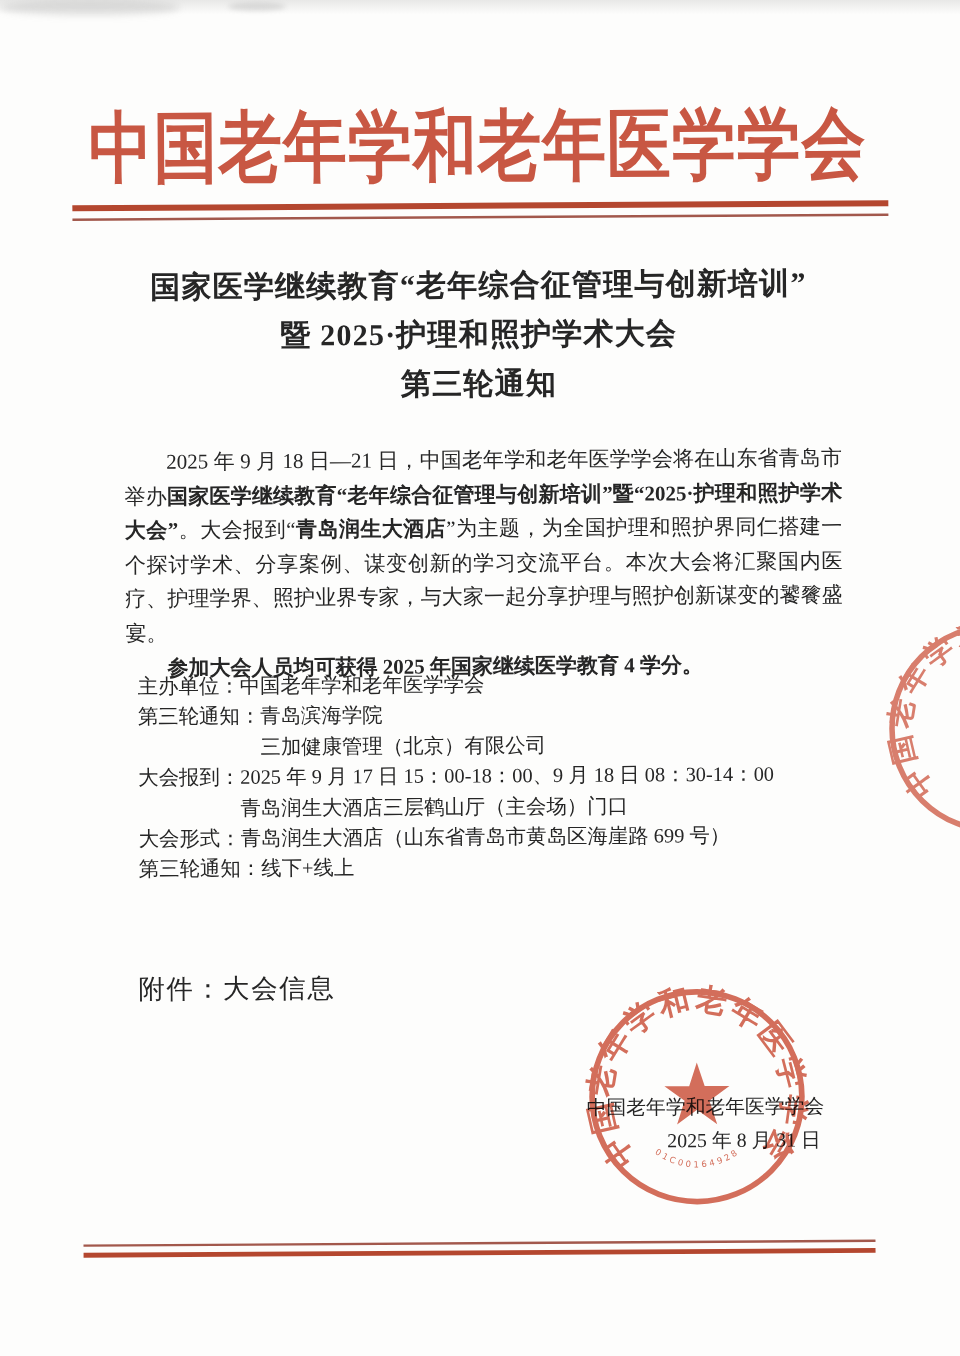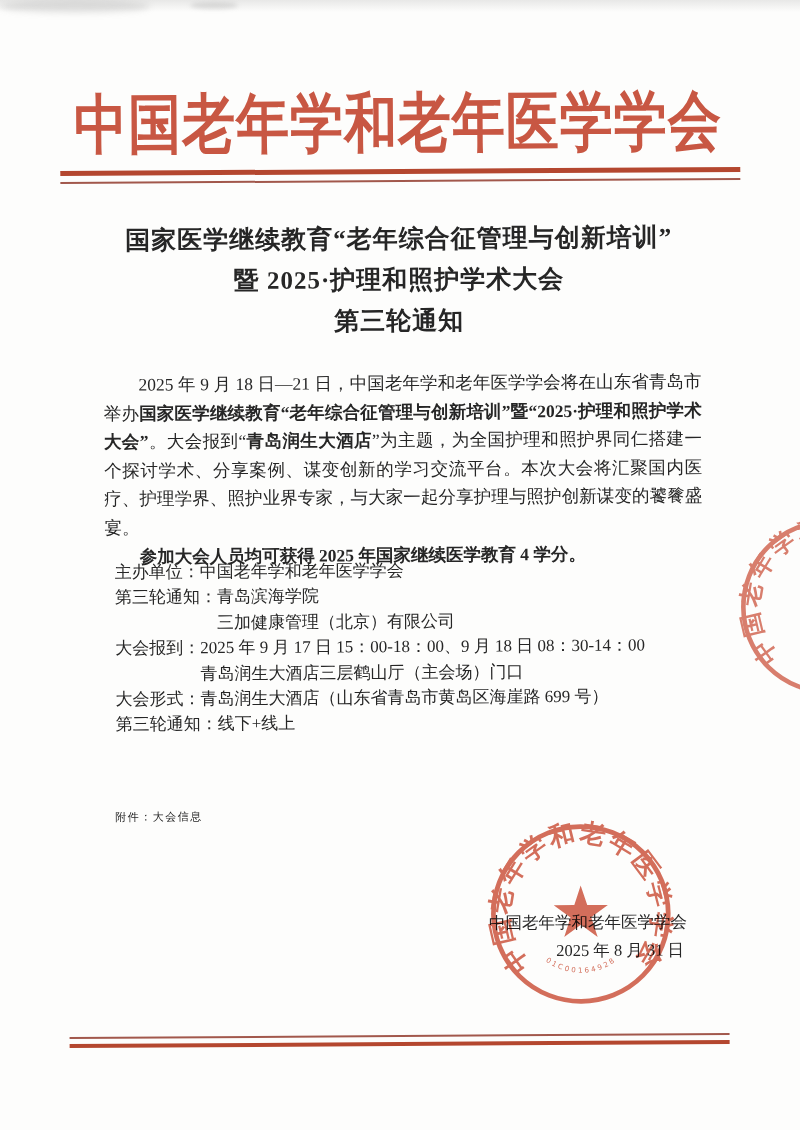--- a/index.html
+++ b/index.html
@@ -39,21 +39,21 @@
   .seg{font-weight:400;}
   .seg.bold{font-weight:700;}
   .credit-line{margin:0;text-indent:2em;font-weight:700;}
 
   .info-list{position:absolute;top:558px;left:114px;width:600px;
     font-size:17px;line-height:25.4px;}
   .info-row{display:flex;align-items:flex-start;}
   .info-label{font-weight:400;flex:0 0 auto;white-space:nowrap;}
   .info-value{flex:1 1 auto;}
 
-  .attachment{position:absolute;top:808px;left:113px;font-size:11px;letter-spacing:1.5px;text-align:center;}
+  .attachment{position:absolute;top:808px;left:113px;font-size:22px;letter-spacing:1.5px;text-align:center;}
 
   .sig-org{position:absolute;top:913px;left:455px;width:260px;text-align:center;
     font-size:16.5px;white-space:nowrap;}
   .sig-date{position:absolute;top:941px;left:497px;width:240px;text-align:center;
     font-size:16.5px;white-space:nowrap;}
 
   .seal-main{position:absolute;left:483px;top:820px;width:190px;height:190px;
     mix-blend-mode:multiply;opacity:.88;z-index:4;}
   .seal-edge{position:absolute;left:735px;top:517px;width:185px;height:185px;
     mix-blend-mode:multiply;opacity:.78;z-index:4;}

